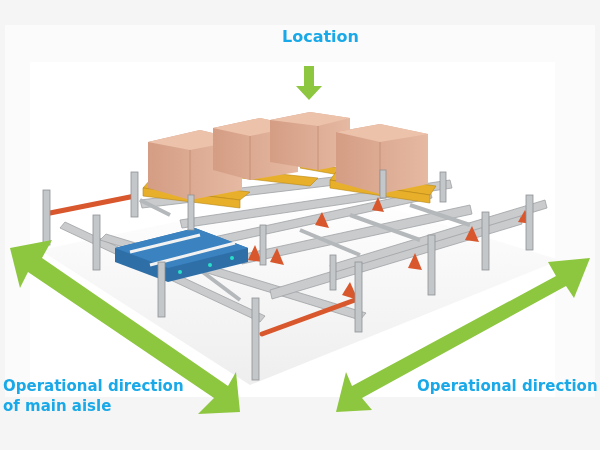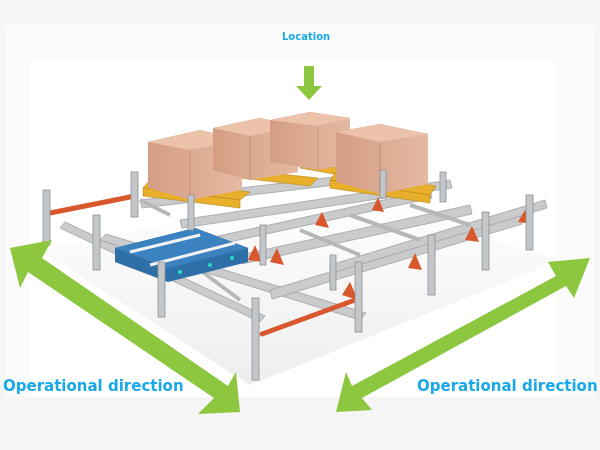--- a/index.html
+++ b/index.html
@@ -19,21 +19,21 @@
     background: #ffffff;
   }
   .label {
     position: absolute;
     color: #1aa9e8;
     font-weight: bold;
     font-size: 15px;
     line-height: 20px;
     white-space: nowrap;
   }
-  #label-location { left: 282px; top: 27px; font-size: 10px; }
+  #label-location { left: 282px; top: 27px; font-size: 16px; }
   #label-main { left: 3px; top: 376px; }
   #label-sub { left: 417px; top: 376px; }
   svg { position: absolute; left: 0; top: 0; }
 </style>
 </head>
 <body>
 
 <div class="canvas">
   <div class="panel"></div>
   <div class="inner-white"></div>
@@ -154,18 +154,19 @@
     </g>
     <g fill="#8dc63f">
       <polygon points="336,412 346,372 352,386 556,276 548,262 590,258 574,298 566,286 362,398 372,410"></polygon>
     </g>
   </svg>
 
   <div class="label" id="label-location">Location</div>
 
   <div class="label" id="label-main">
     <div>Operational direction</div>
+    <div>of main aisle</div>
   </div>
 
   <div class="label" id="label-sub">
     <div>Operational direction</div>
   </div>
 </div>
 
 </body></html>

